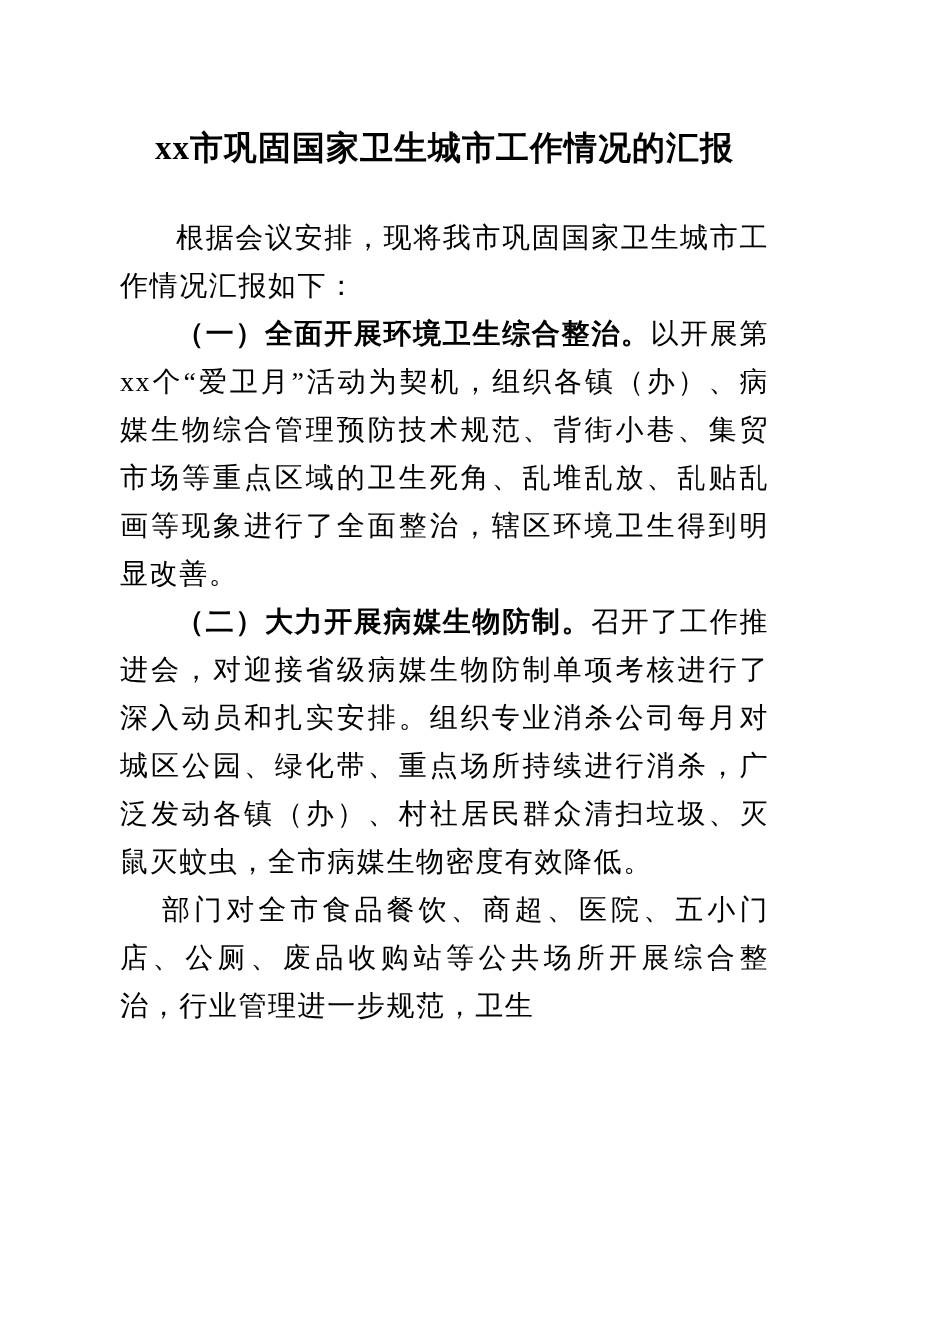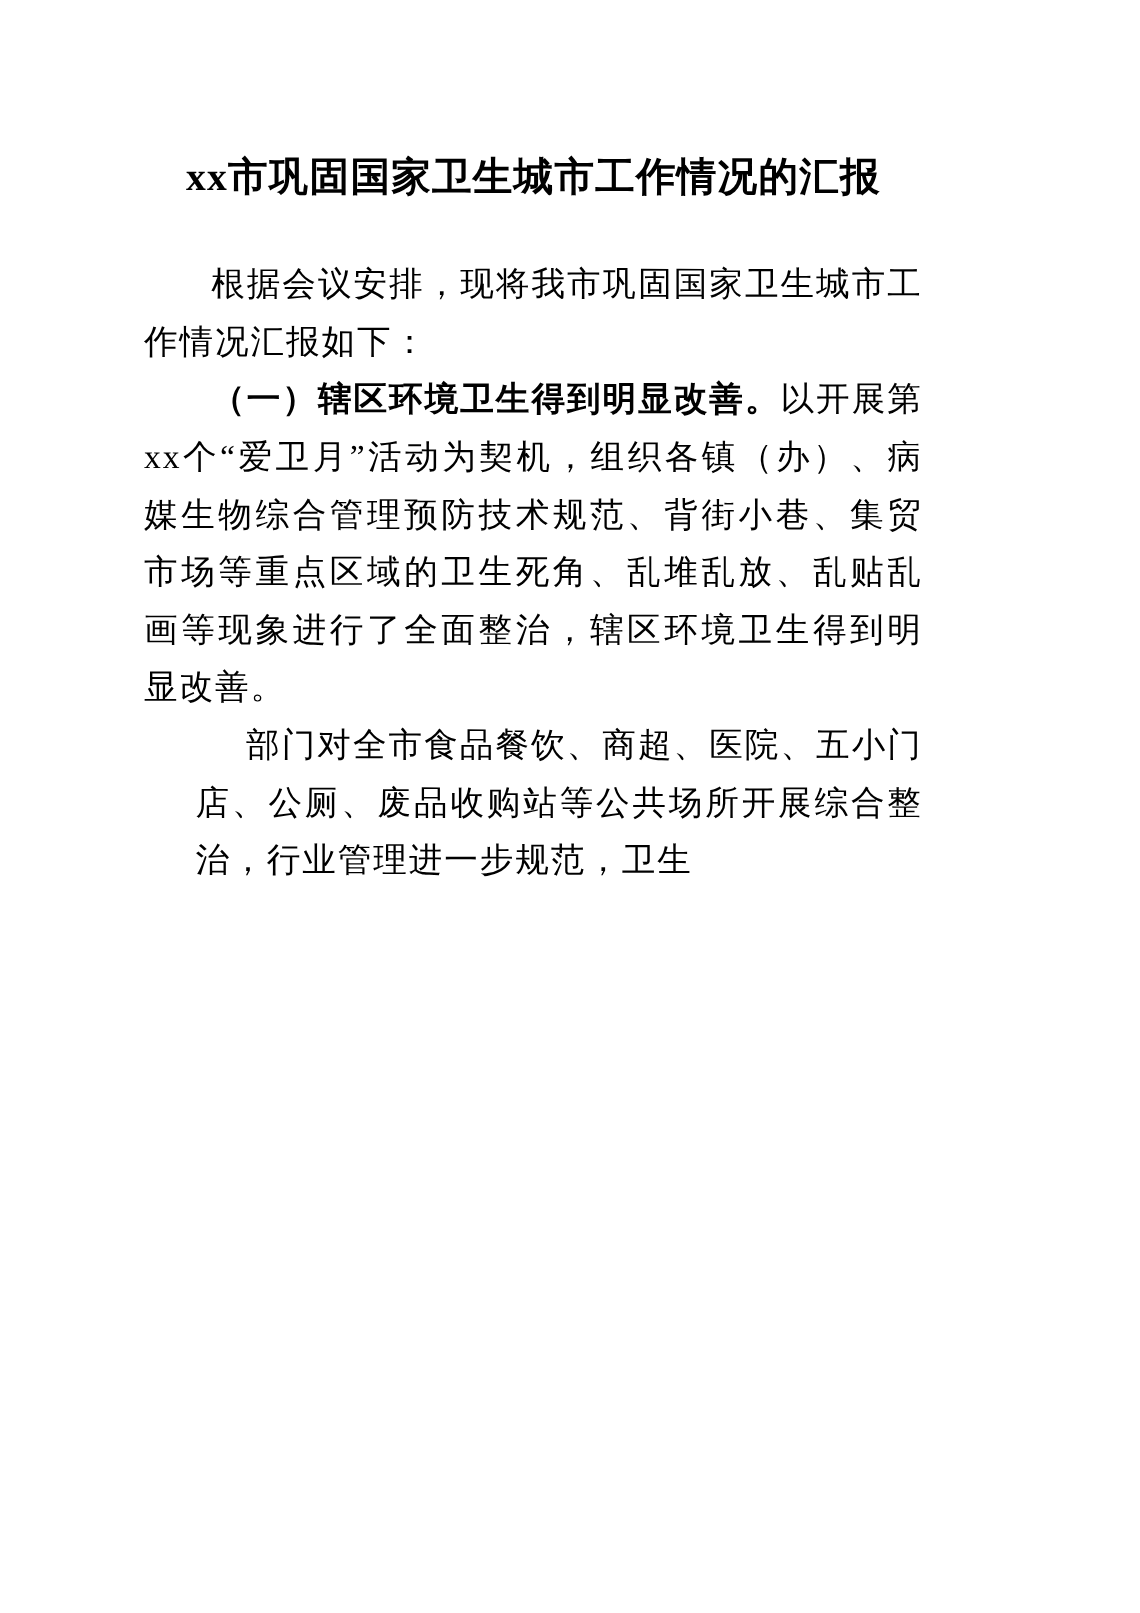--- a/index.html
+++ b/index.html
@@ -41,33 +41,33 @@
   .para .lead {
     font-weight: 700;
   }
   .section-heading {
     font-weight: 700;
     font-family: "Liberation Sans", "DejaVu Sans", sans-serif;
     letter-spacing: 2px;
   }
   .cont-para {
     text-indent: 1.5em;
-    margin-left: 43px;
   }
 </style>
 </head>
 <body>
 
 <div class="page">
 
   <h1 class="doc-title">xx市巩固国家卫生城市工作情况的汇报</h1>
 
   <p class="para">根据会议安排，现将我市巩固国家卫生城市工作情况汇报如下：</p>
 
 
 
-  <p class="para"><span class="lead">（一）辖区环境卫生得到明显改善。</span><span>以开展第xx个“爱卫月”活动为契机，组织各镇（办）、病媒生物综合管理预防技术规范、背街小巷、集贸市场等重点区域的卫生死角、乱堆乱放、乱贴乱画等现象进行了全面整治，辖区环境卫生得到明显改善。</span></p>
+  <p class="para"><span class="lead">（一）全面开展环境卫生综合整治。</span><span>以开展第xx个“爱卫月”活动为契机，组织各镇（办）、病媒生物综合管理预防技术规范、背街小巷、集贸市场等重点区域的卫生死角、乱堆乱放、乱贴乱画等现象进行了全面整治，辖区环境卫生得到明显改善。</span></p>
 
+  <p class="para"><span class="lead">（二）大力开展病媒生物防制。</span><span>召开了工作推进会，对迎接省级病媒生物防制单项考核进行了深入动员和扎实安排。组织专业消杀公司每月对城区公园、绿化带、重点场所持续进行消杀，广泛发动各镇（办）、村社居民群众清扫垃圾、灭鼠灭蚊虫，全市病媒生物密度有效降低。</span></p>
 
 
   <p class="para cont-para">部门对全市食品餐饮、商超、医院、五小门店、公厕、废品收购站等公共场所开展综合整治，行业管理进一步规范，卫生</p>
 
 </div>
 
 </body></html>

